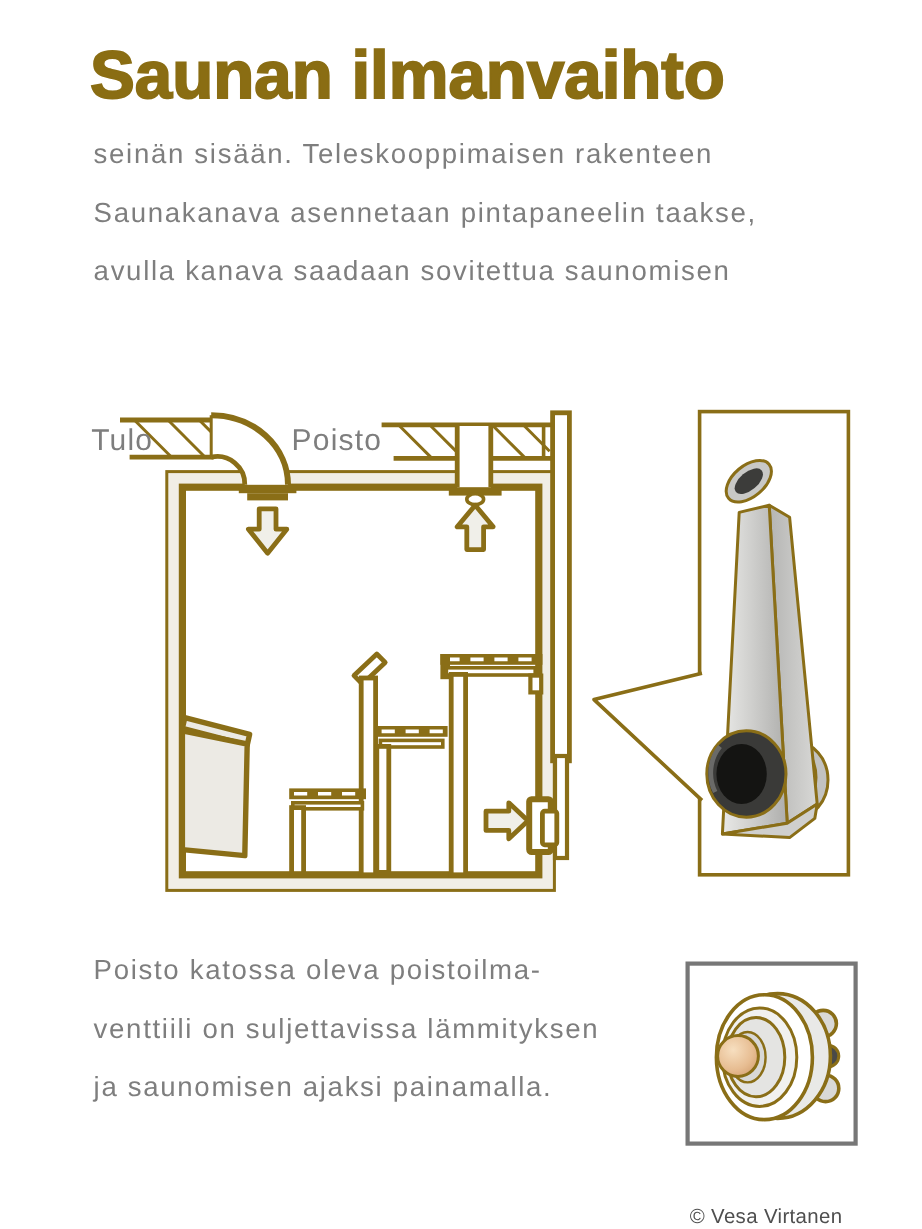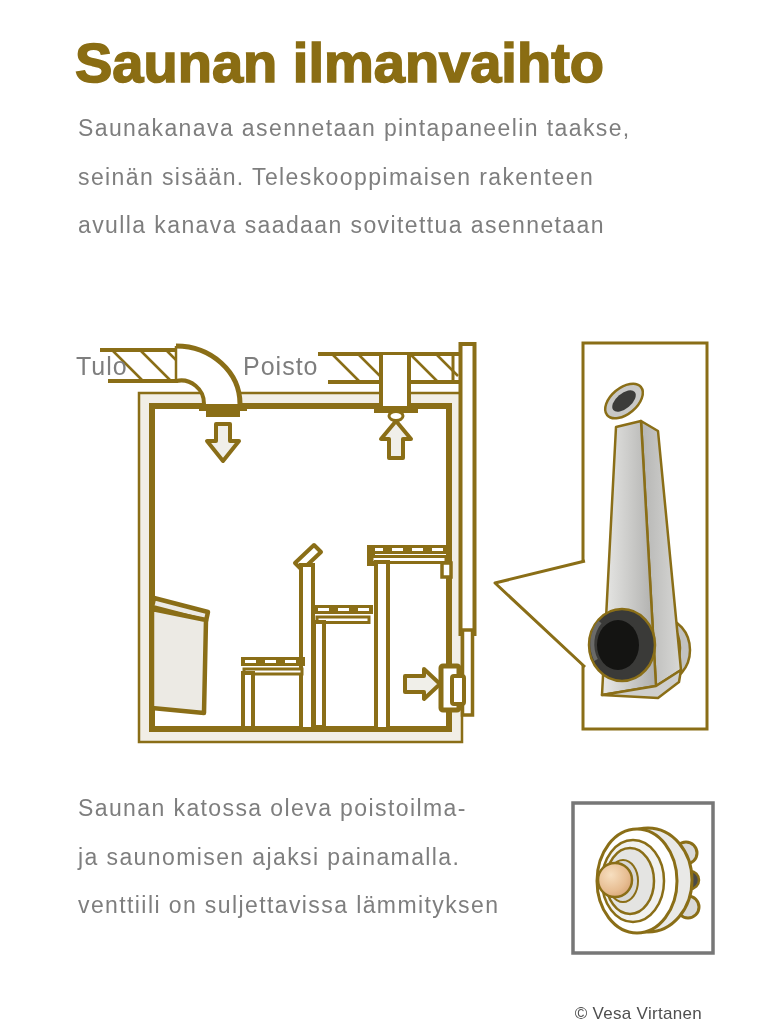--- a/index.html
+++ b/index.html
@@ -35,23 +35,23 @@
   .dlabel{font-family:"Liberation Sans",sans-serif;font-size:25px;fill:var(--textgray);letter-spacing:1px;}
 </style>
 </head>
 <body>
 
 <div class="page">
 
   <div class="title">Saunan ilmanvaihto</div>
 
   <div class="para para1">
+    <div>seinän sisään. Teleskooppimaisen rakenteen</div>
     <div>Saunakanava asennetaan pintapaneelin taakse,</div>
-    <div>seinän sisään. Teleskooppimaisen rakenteen</div>
-    <div>avulla kanava saadaan sovitettua asennetaan</div>
+    <div>avulla kanava saadaan sovitettua saunomisen</div>
   </div>
 
   <svg width="768" height="1024" viewBox="0 0 768 1024">
     <defs>
       <linearGradient id="metal" x1="0" y1="0" x2="1" y2="0">
         <stop offset="0" stop-color="#e9e9e7"></stop>
         <stop offset="0.45" stop-color="#cfcfcd"></stop>
         <stop offset="1" stop-color="#aeaeac"></stop>
       </linearGradient>
       <linearGradient id="metalside" x1="0" y1="0" x2="1" y2="0">
@@ -195,20 +195,20 @@
         <ellipse cx="623" cy="881" rx="15" ry="21" fill="#d8d8d6" stroke="#8A6E17" stroke-width="2"></ellipse>
         <circle cx="615" cy="880" r="17" fill="url(#knob)" stroke="#8A6E17" stroke-width="2.5"></circle>
       </g>
     </g>
 
     <text class="dlabel" x="76" y="375">Tulo</text>
     <text class="dlabel" x="243" y="375">Poisto</text>
   </svg>
 
   <div class="para para2">
-    <div>Saunan katossa oleva poistoilma-</div>
+    <div>Poisto katossa oleva poistoilma-</div>
+    <div>venttiili on suljettavissa lämmityksen</div>
     <div>ja saunomisen ajaksi painamalla.</div>
-    <div>venttiili on suljettavissa lämmityksen</div>
   </div>
 
   <div class="copyright">© Vesa Virtanen</div>
 
 </div>
 
 </body></html>

